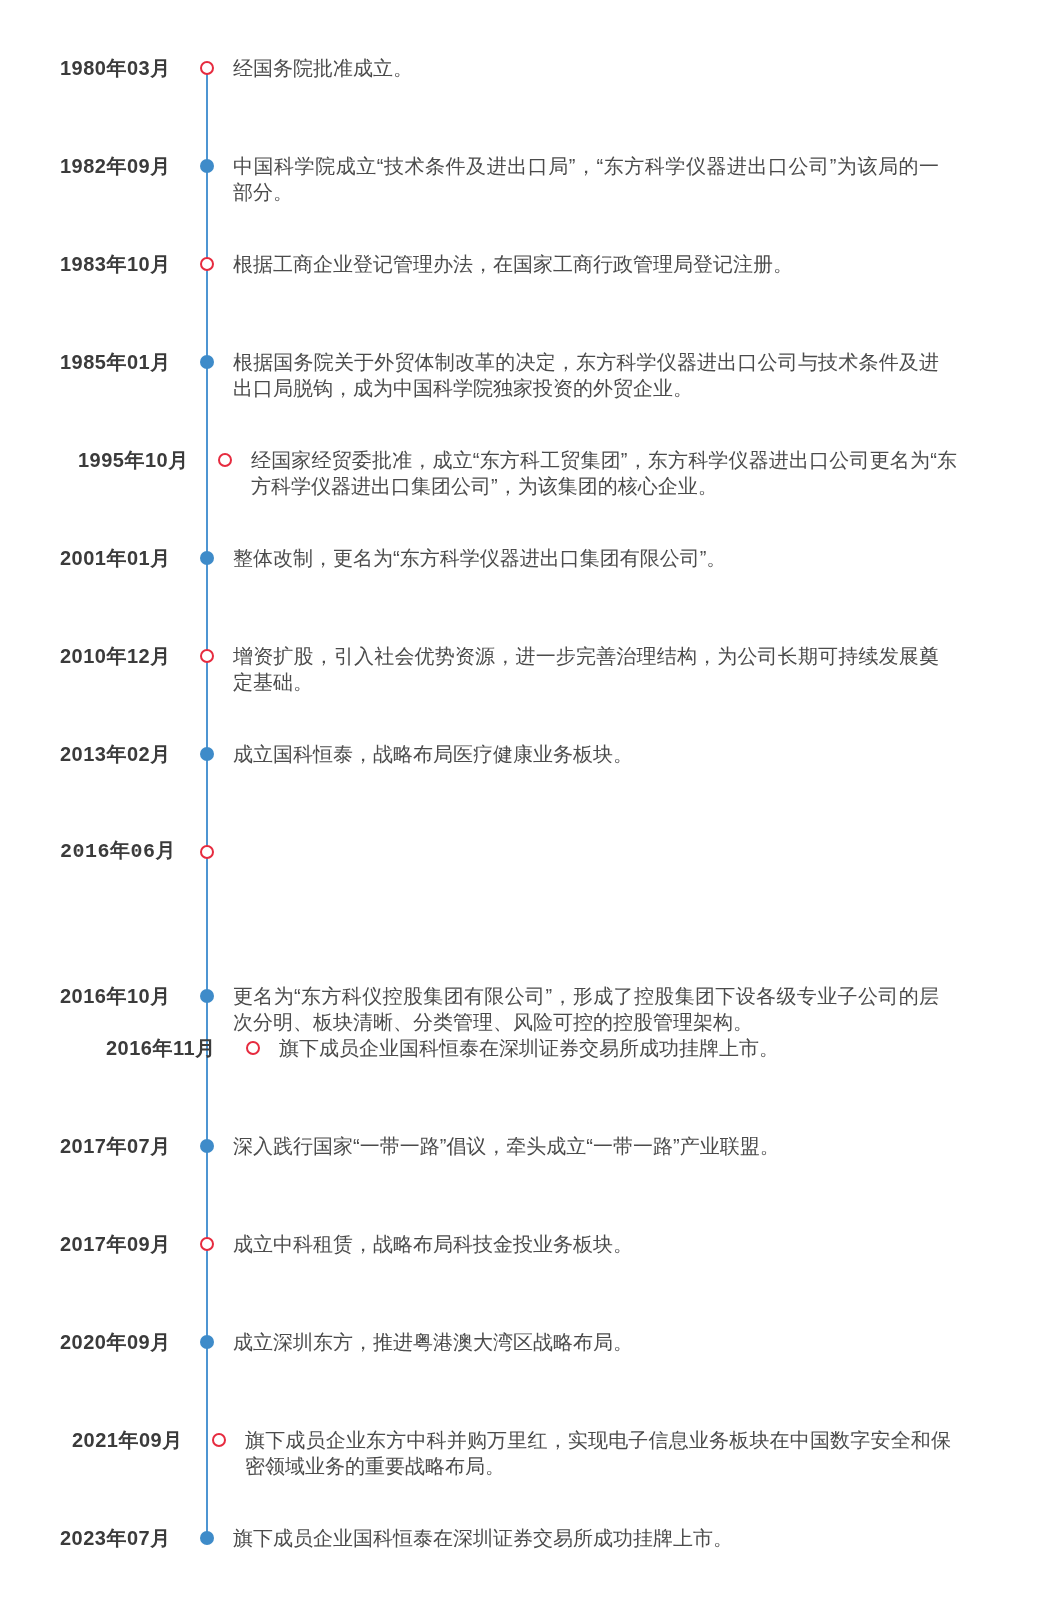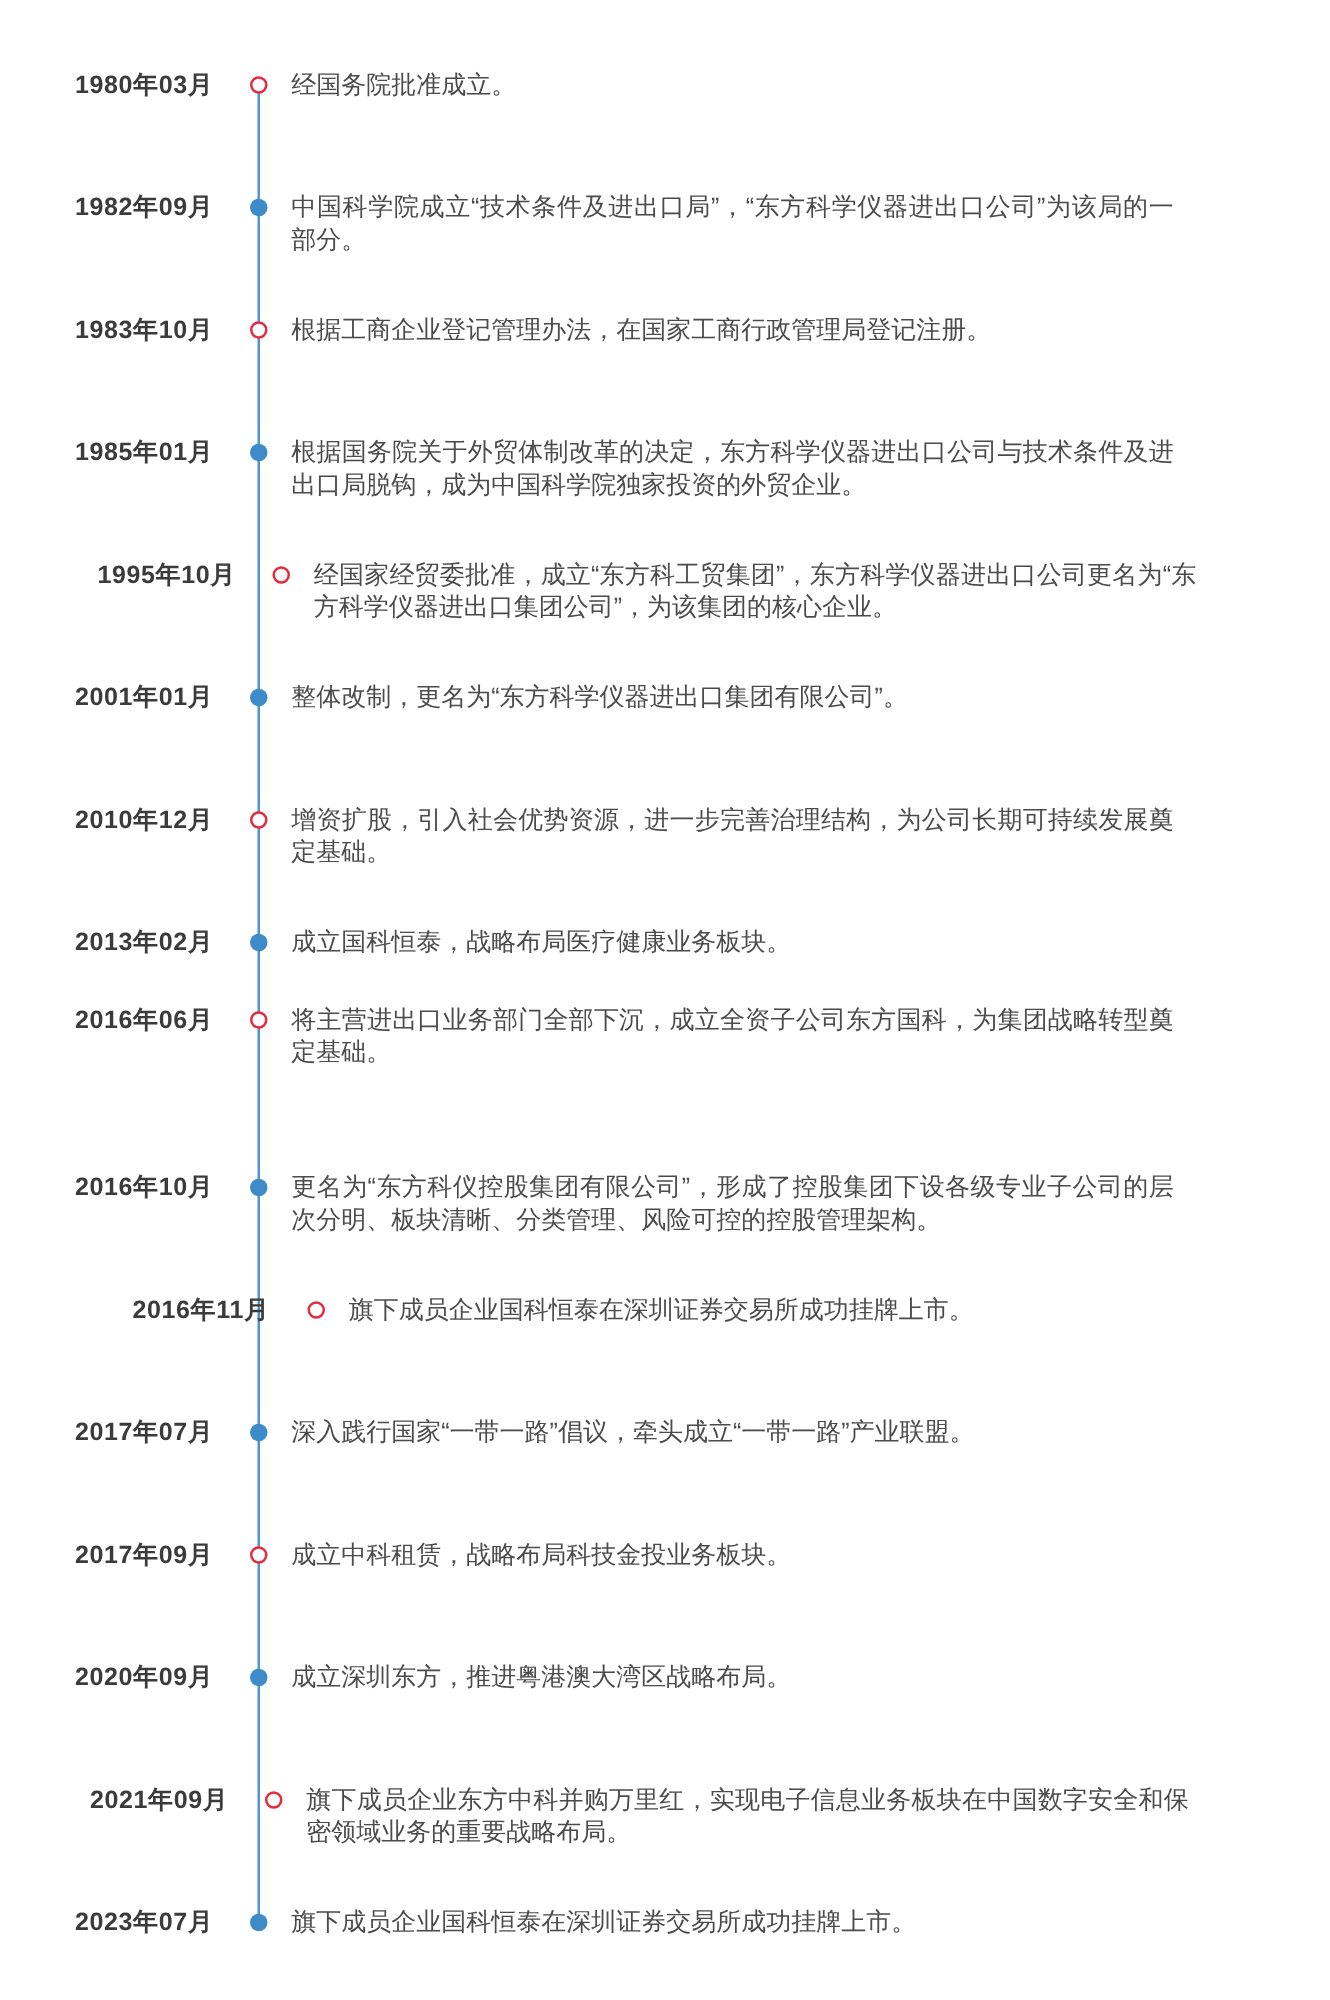--- a/index.html
+++ b/index.html
@@ -118,27 +118,26 @@
     <span class="dot hollow"></span>
     <div class="desc">增资扩股，引入社会优势资源，进一步完善治理结构，为公司长期可持续发展奠定基础。</div>
   </div>
 
   <div class="entry" style="top: 741px;">
     <div class="date">2013年02月</div>
     <span class="dot filled"></span>
     <div class="desc">成立国科恒泰，战略布局医疗健康业务板块。</div>
   </div>
 
-  <div class="entry" style="top: 803px;">
+  <div class="entry" style="top: 839px; font-family: Liberation Mono, monospace;">
     <div class="date">2016年06月</div>
     <span class="dot hollow"></span>
-    <div class="desc">将主营进出口业务部门全部下沉，成立全资子公司东方国科，为集团战略转型奠定基础。</div>
   </div>
 
-  <div class="entry" style="top: 937px;">
+  <div class="entry" style="top: 983px;">
     <div class="date">2016年10月</div>
     <span class="dot filled"></span>
     <div class="desc">更名为“东方科仪控股集团有限公司”，形成了控股集团下设各级专业子公司的层次分明、板块清晰、分类管理、风险可控的控股管理架构。</div>
   </div>
 
   <div class="entry" style="top: 1035px; margin-left: 46px;">
     <div class="date">2016年11月</div>
     <span class="dot hollow"></span>
     <div class="desc">旗下成员企业国科恒泰在深圳证券交易所成功挂牌上市。</div>
   </div>

